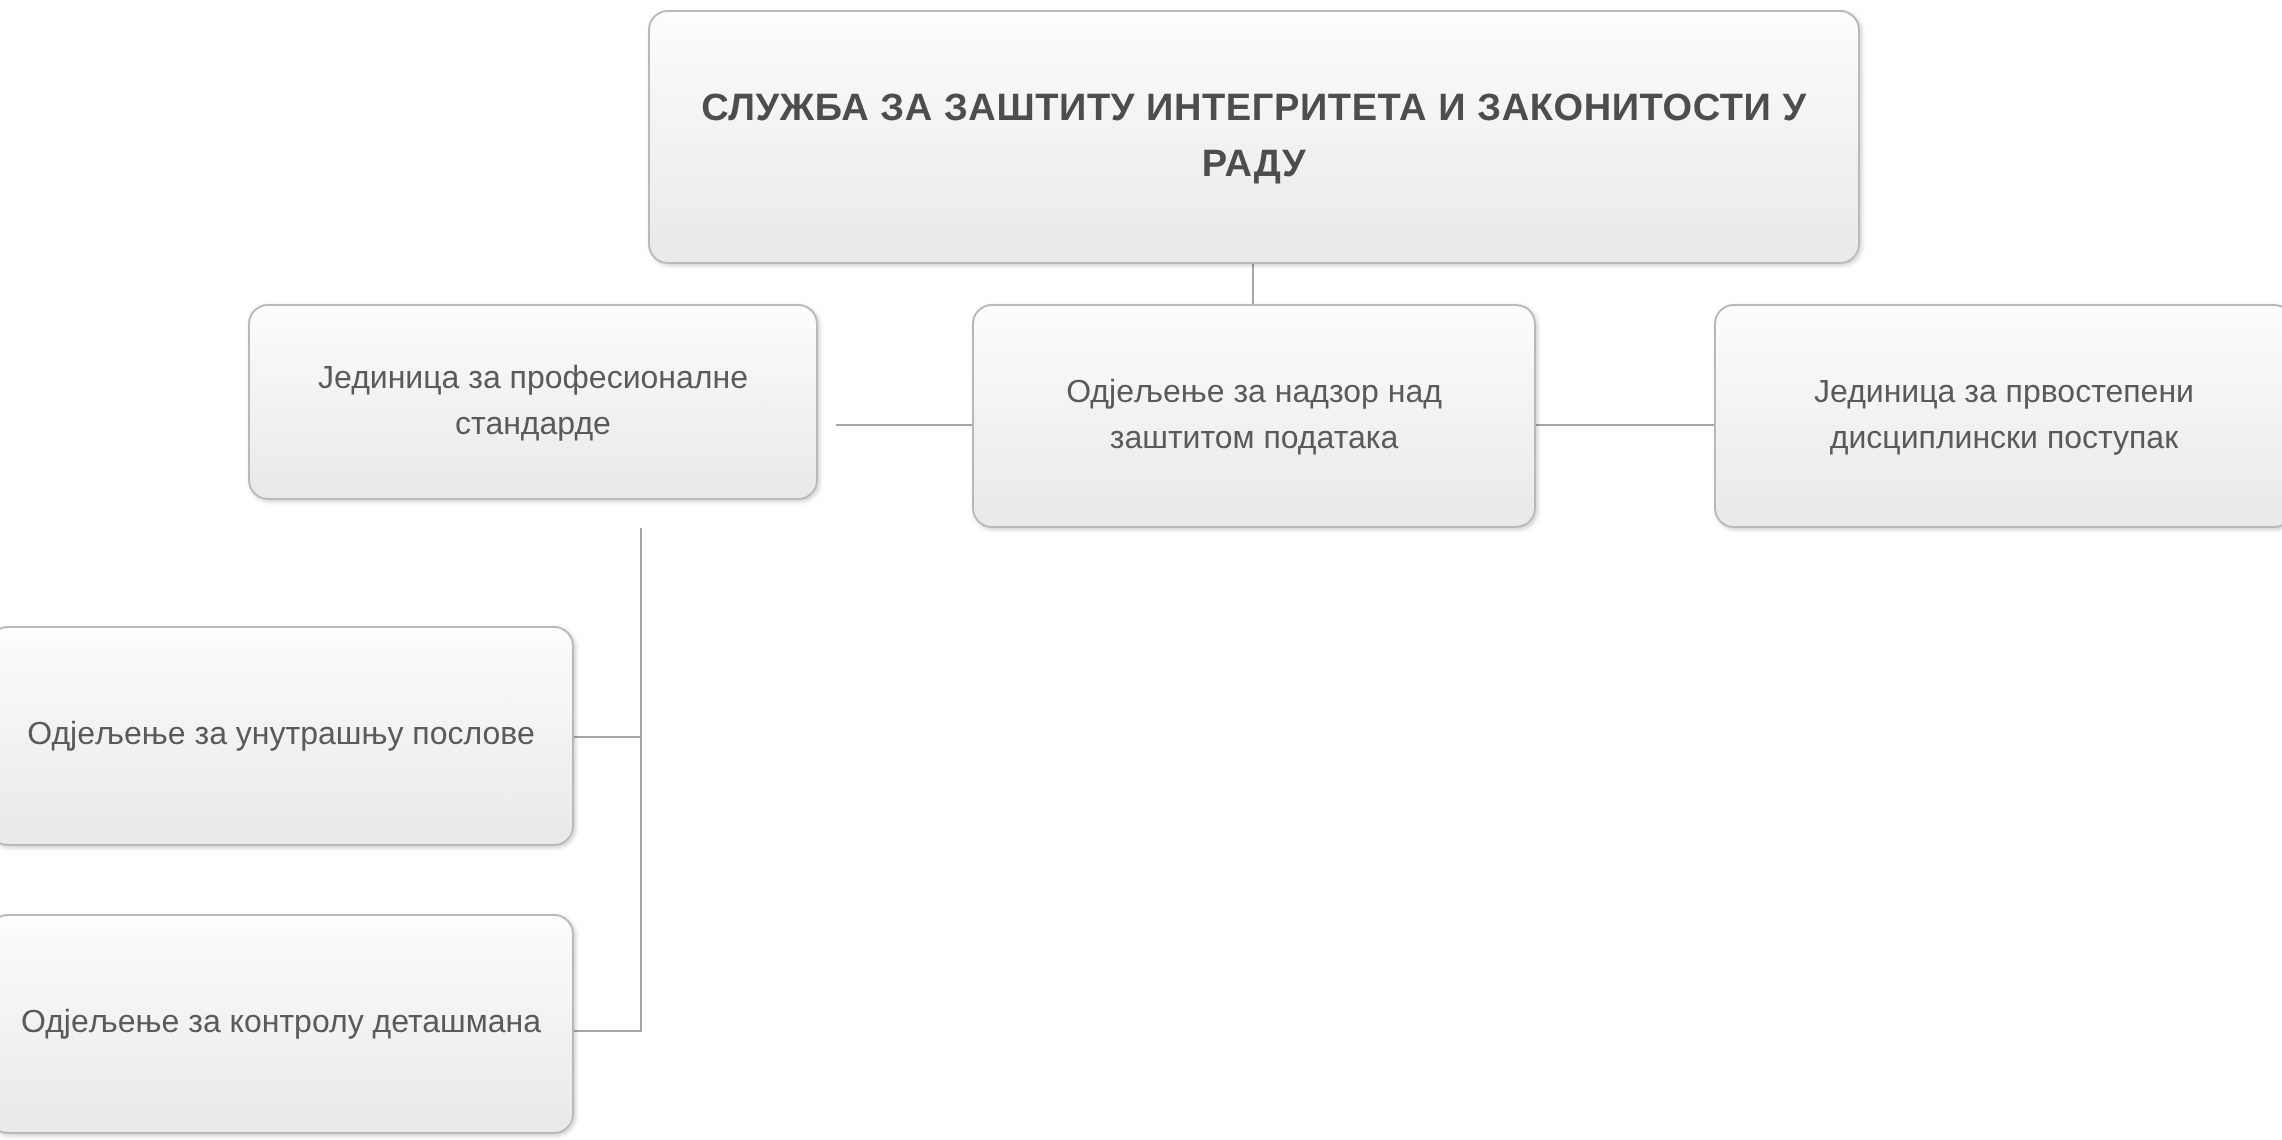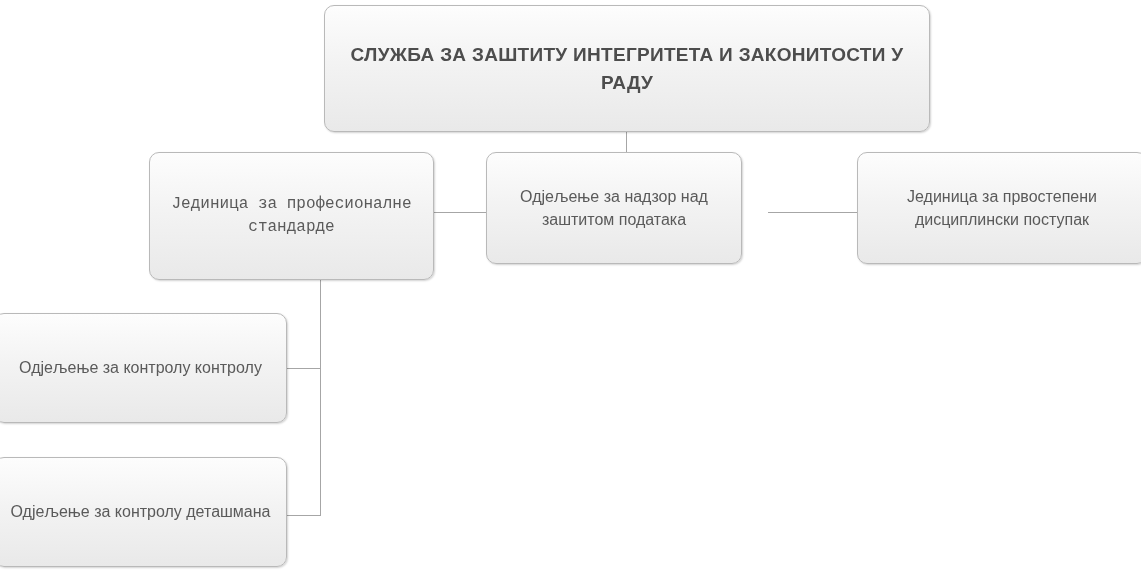--- a/index.html
+++ b/index.html
@@ -59,33 +59,33 @@
   <div class="connector h" style="left:418px; top:212px; width:68px;"></div>
   <div class="connector h" style="left:768px; top:212px; width:89px;"></div>
   <div class="connector v" style="left:320px; top:264px; height:252px;"></div>
   <div class="connector h" style="left:287px; top:368px; width:34px;"></div>
   <div class="connector h" style="left:287px; top:515px; width:34px;"></div>
 
   <div class="node root" style="left:324px; top:5px; width:606px; height:127px;">
     <span class="label">СЛУЖБА ЗА ЗАШТИТУ ИНТЕГРИТЕТА И ЗАКОНИТОСТИ У РАДУ</span>
   </div>
 
-  <div class="node" style="left:149px; top:152px; width:285px; height:128px;font-family:Liberation Mono, monospace;">
+  <div class="node" style="left:124px; top:152px; width:285px; height:98px;">
     <span class="label">Јединица за професионалне стандарде</span>
   </div>
 
-  <div class="node" style="left:486px; top:152px; width:256px; height:112px;justify-content:center;">
+  <div class="node" style="left:486px; top:152px; width:282px; height:112px;justify-content:center;">
     <span class="label">Одјељење за надзор над заштитом података</span>
   </div>
 
   <div class="node" style="left:857px; top:152px; width:290px; height:112px;">
     <span class="label">Јединица за првостепени дисциплински поступак</span>
   </div>
 
   <div class="node" style="left:-6px; top:313px; width:293px; height:110px;">
-    <span class="label">Одјељење за контролу контролу</span>
+    <span class="label">Одјељење за унутрашњу послове</span>
   </div>
 
   <div class="node" style="left:-6px; top:457px; width:293px; height:110px;">
     <span class="label">Одјељење за контролу деташмана</span>
   </div>
 
 </div>
 
 </body></html>

